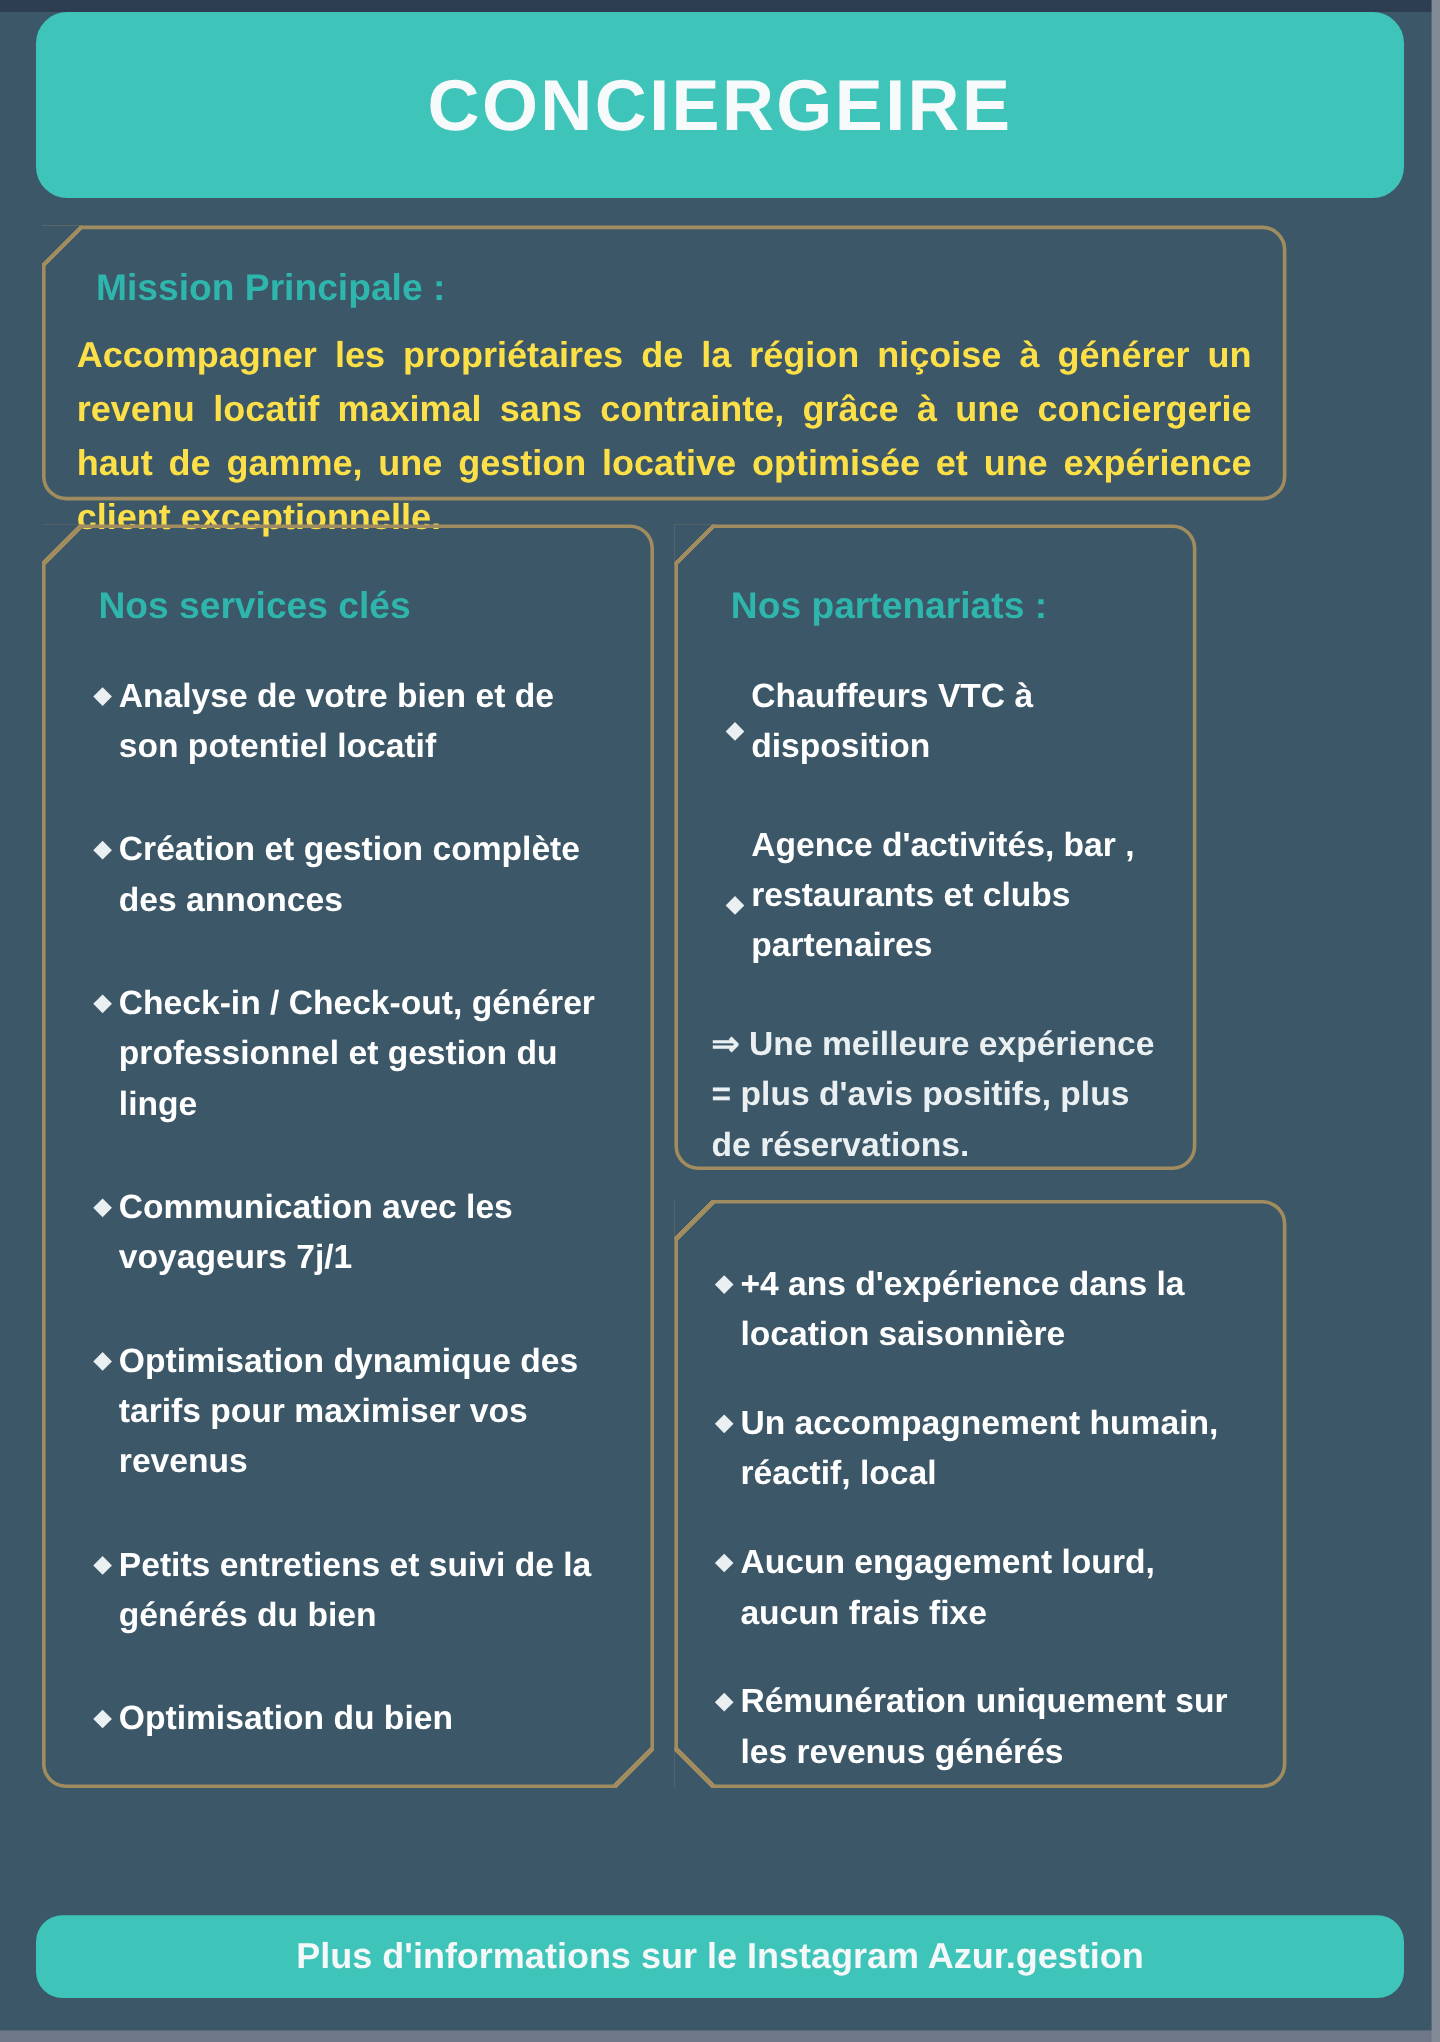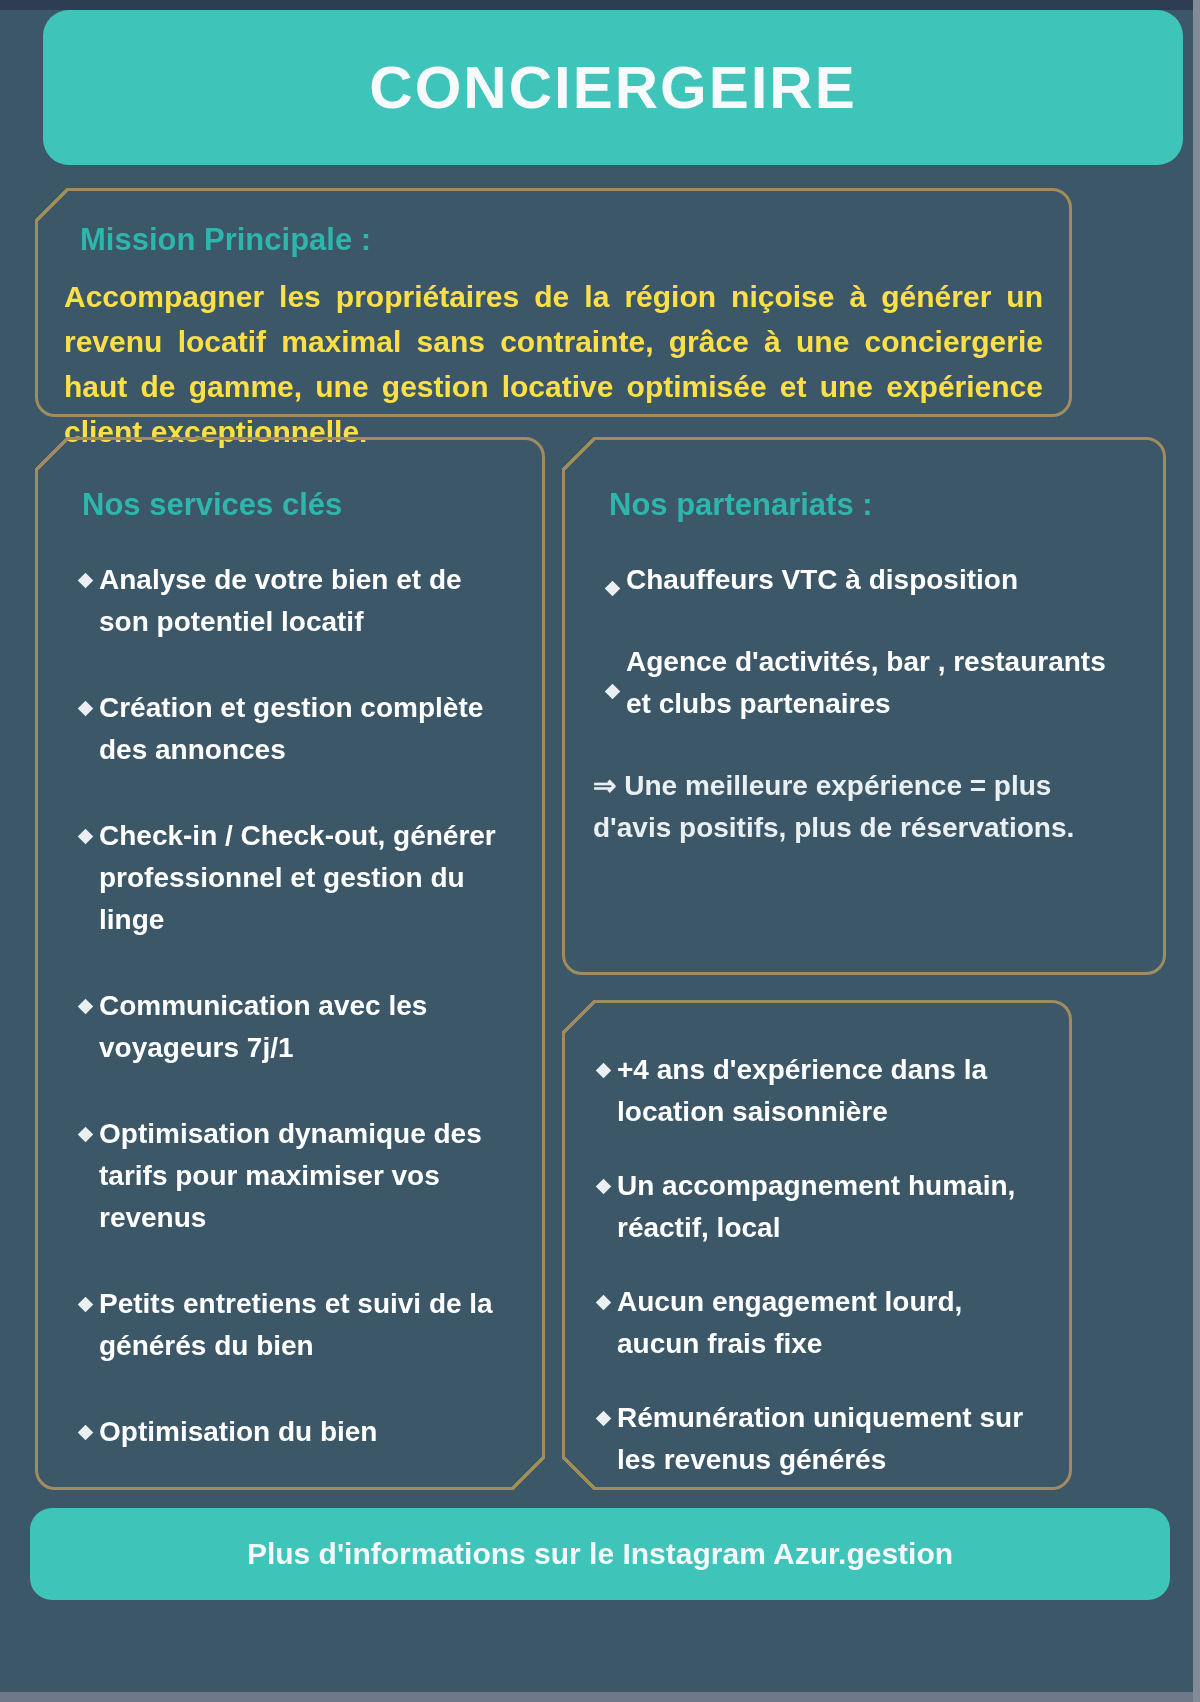--- a/index.html
+++ b/index.html
@@ -8,21 +8,21 @@
     background:#3C5768; overflow:hidden;
     font-family:"Liberation Sans", sans-serif;
   }
   .strip-top    { position:absolute; left:0; top:0;    width:100%; height:10px; background:#2D3E52; z-index:5;}
   .strip-bottom { position:absolute; left:0; bottom:0; width:100%; height:10px; background:#6E7888; z-index:6;}
   .strip-right  { position:absolute; right:0; top:0;   width:7px;  height:100%; background:#828A98; z-index:6;}
 
   .header {
     position:absolute; left:30px; top:10px; width:1140px; height:155px;
     background:#3EC4B9; border-radius:26px;
-    display:flex; align-items:center; justify-content:center;margin-left:13px;
+    display:flex; align-items:center; justify-content:center;
   }
   .header .title {
     font-size:60px; font-weight:800; color:#F7FAFA; letter-spacing:2px; margin:0;
   }
 
   .card {
     position:absolute; border:3px solid #A08C5F; border-radius:20px;
     box-sizing:border-box;
   }
   
@@ -40,21 +40,21 @@
   }
   .chamfer-bl { border-bottom-left-radius:0; }
   .chamfer-bl::after {
     content:""; position:absolute; bottom:-3px; left:-3px; width:34px; height:34px;
     background:linear-gradient(45deg, #3C5768 0 calc(50% - 2px),
       #A08C5F calc(50% - 2px) calc(50% + 2px), rgba(0,0,0,0) calc(50% + 2px));
   }
 
   .mission-card  { left:35px;  top:188px;  width:1037px; height:229px; padding:14px 26px; }
   .services-card { left:35px;  top:437px;  width:510px;  height:1053px; padding:30px 28px; }
-  .partners-card { left:562px; top:437px;  width:604px;  height:538px;  padding:30px 28px; }
+  .partners-card { left:562px; top:437px;  width:435px;  height:538px;  padding:30px 28px; }
   .advant-card   { left:562px; top:1000px; width:510px;  height:490px;  padding:30px 25px; }
 
   .teal-heading {
     color:#2EB5AC; font-size:31px; font-weight:800; margin:16px; line-height:1.2;
   }
   .mission-body {
     color:#fde047; font-size:30px; font-weight:700; line-height:1.5;
     text-align:justify; margin:10px 0 0 0;
   }
 
@@ -71,21 +71,21 @@
     transform:rotate(45deg); margin-top:16px;
   }
   .list-advant { margin-top:16px; padding-left:8px; }
 
   .partners-note {
     color:#EAF0F2; font-size:28px; font-weight:700; line-height:1.5;
     margin:20px 0 0 0;
   }
 
   .footer {
-    position:absolute; left:30px; top:1508px; width:1140px; height:92px;
+    position:absolute; left:30px; top:1596px; width:1140px; height:69px;
     background:#3EC4B9; border-radius:22px;
     display:flex; align-items:center; justify-content:center;
   }
   .footer .footer-text {
     color:#F4F8F8; font-size:30px; font-weight:800; margin:0;
   }
 </style>
 </head>
 <body>
 

